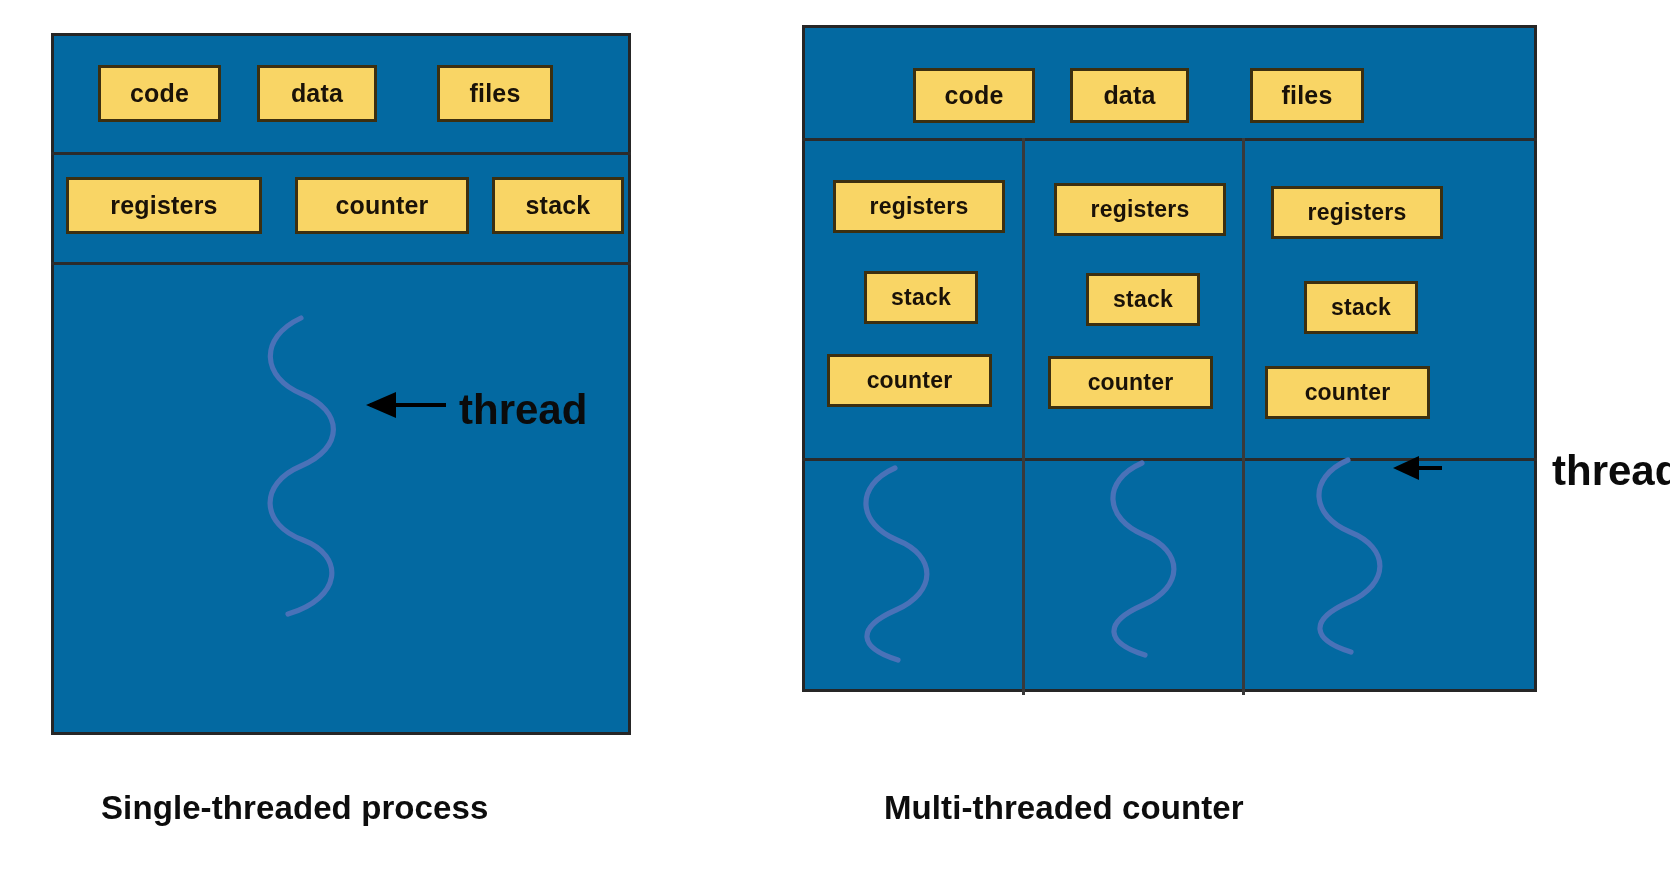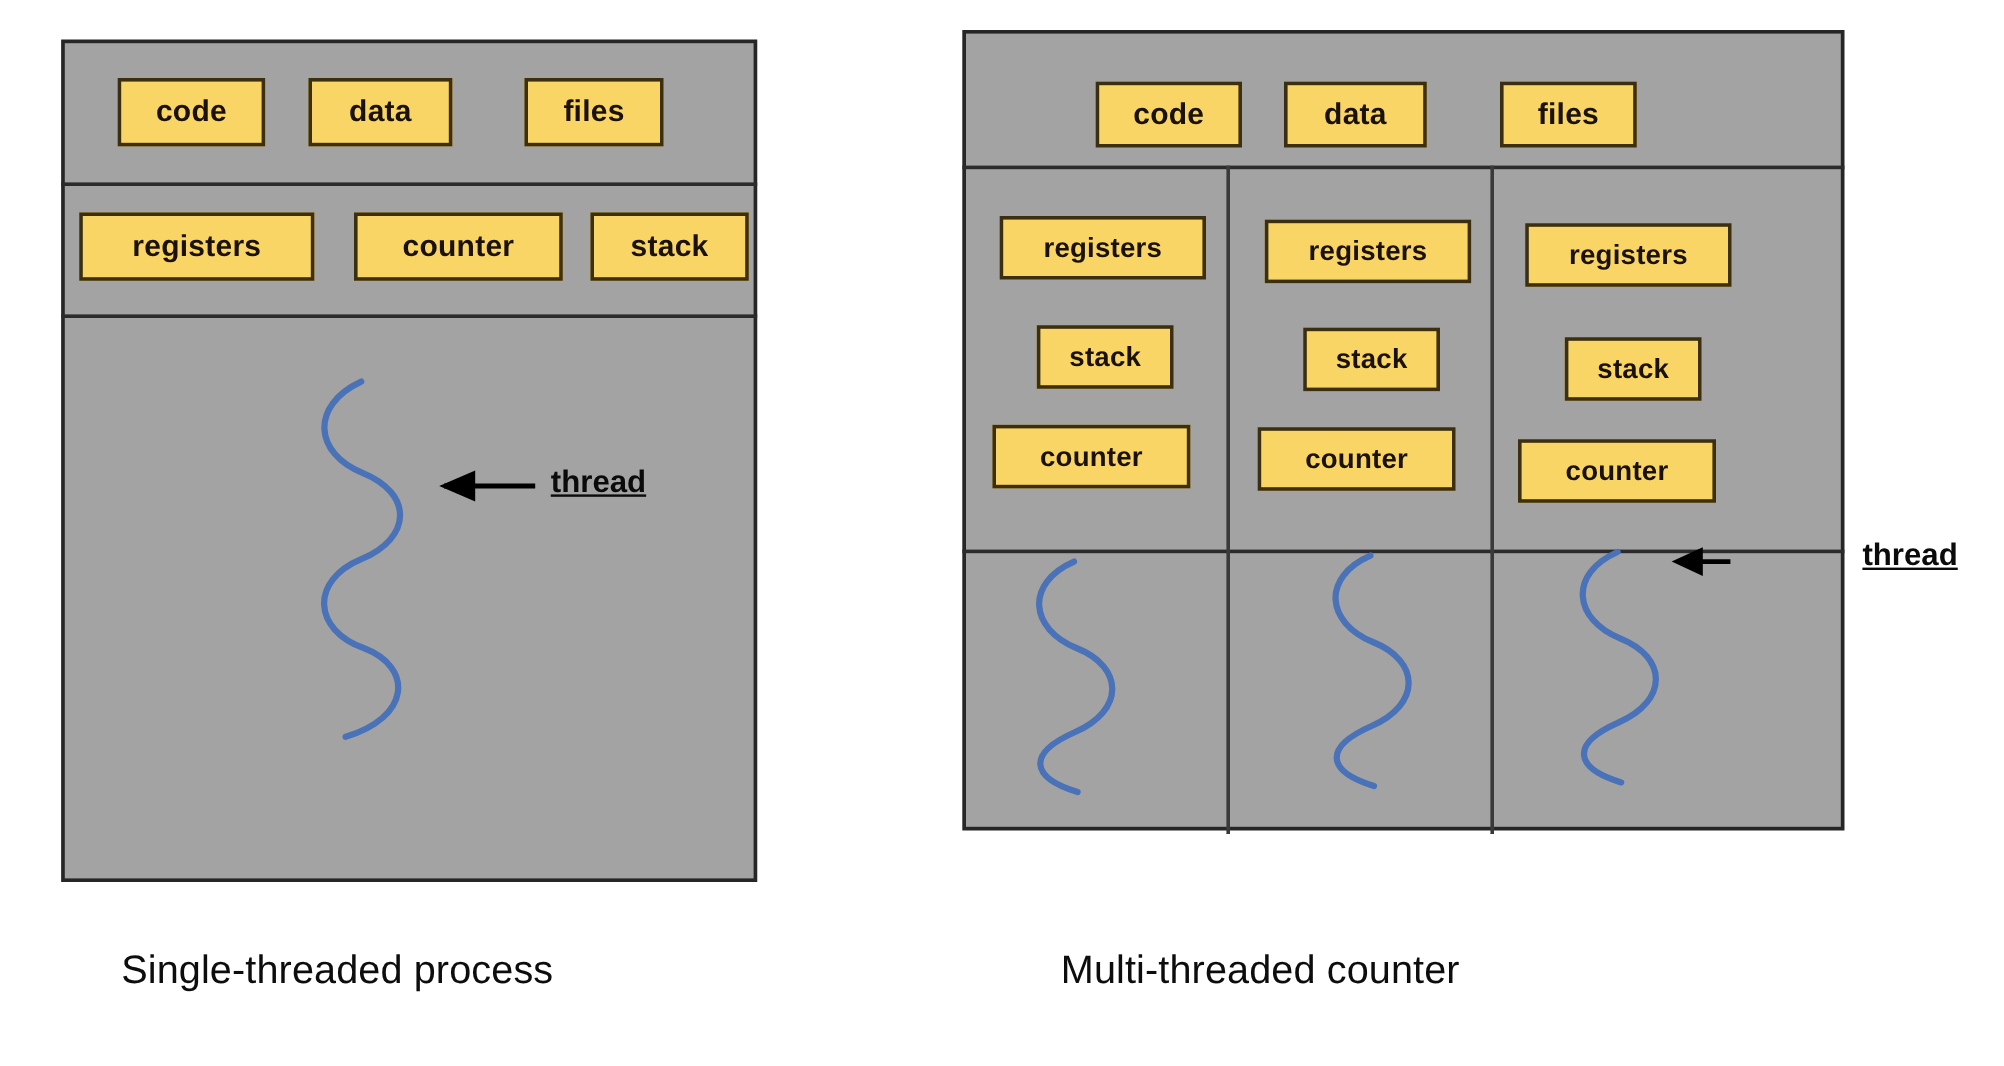--- a/index.html
+++ b/index.html
@@ -22,21 +22,21 @@
     left: 0; top: 0;
     width: 1670px;
     height: 888px;
   }
 
   
   .process-frame {
     position: absolute;
     box-sizing: border-box;
     border: 3px solid #262626;
-    background: #a3a3a3;
+    background: #0369a1;
   }
   #single-frame { left: 51px;  top: 33px; width: 580px; height: 702px; }
   #multi-frame  { left: 802px; top: 25px; width: 735px; height: 667px; }
 
   
   .hrule {
     position: absolute;
     background: #2b2b2b;
     height: 3px;
   }
@@ -61,32 +61,31 @@
     justify-content: center;
     white-space: nowrap;
     line-height: 1;
   }
   .chip.sm { font-size: 23px; border-width: 3px; }
 
   
   .caption {
     position: absolute;
     color: #0d0d0d;
-    font-weight: normal;
+    font-weight: bold;
     font-size: 33px;
     white-space: nowrap;
     letter-spacing: .1px;
   }
   .thread-label {
     position: absolute;
     color: #0b0b0b;
     font-weight: bold;
-    font-size: 26px;
+    font-size: 42px;
     white-space: nowrap;
-    text-decoration: underline;
   }
 
   
   .overlay {
     position: absolute;
     left: 0; top: 0;
     width: 1670px;
     height: 888px;
     pointer-events: none;
   }

